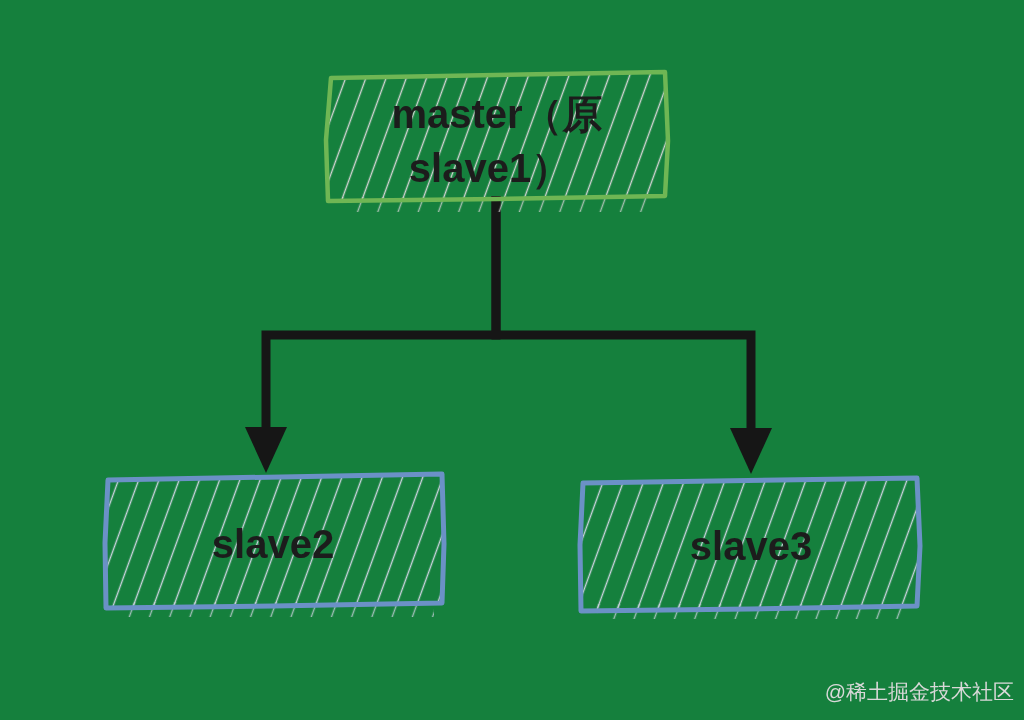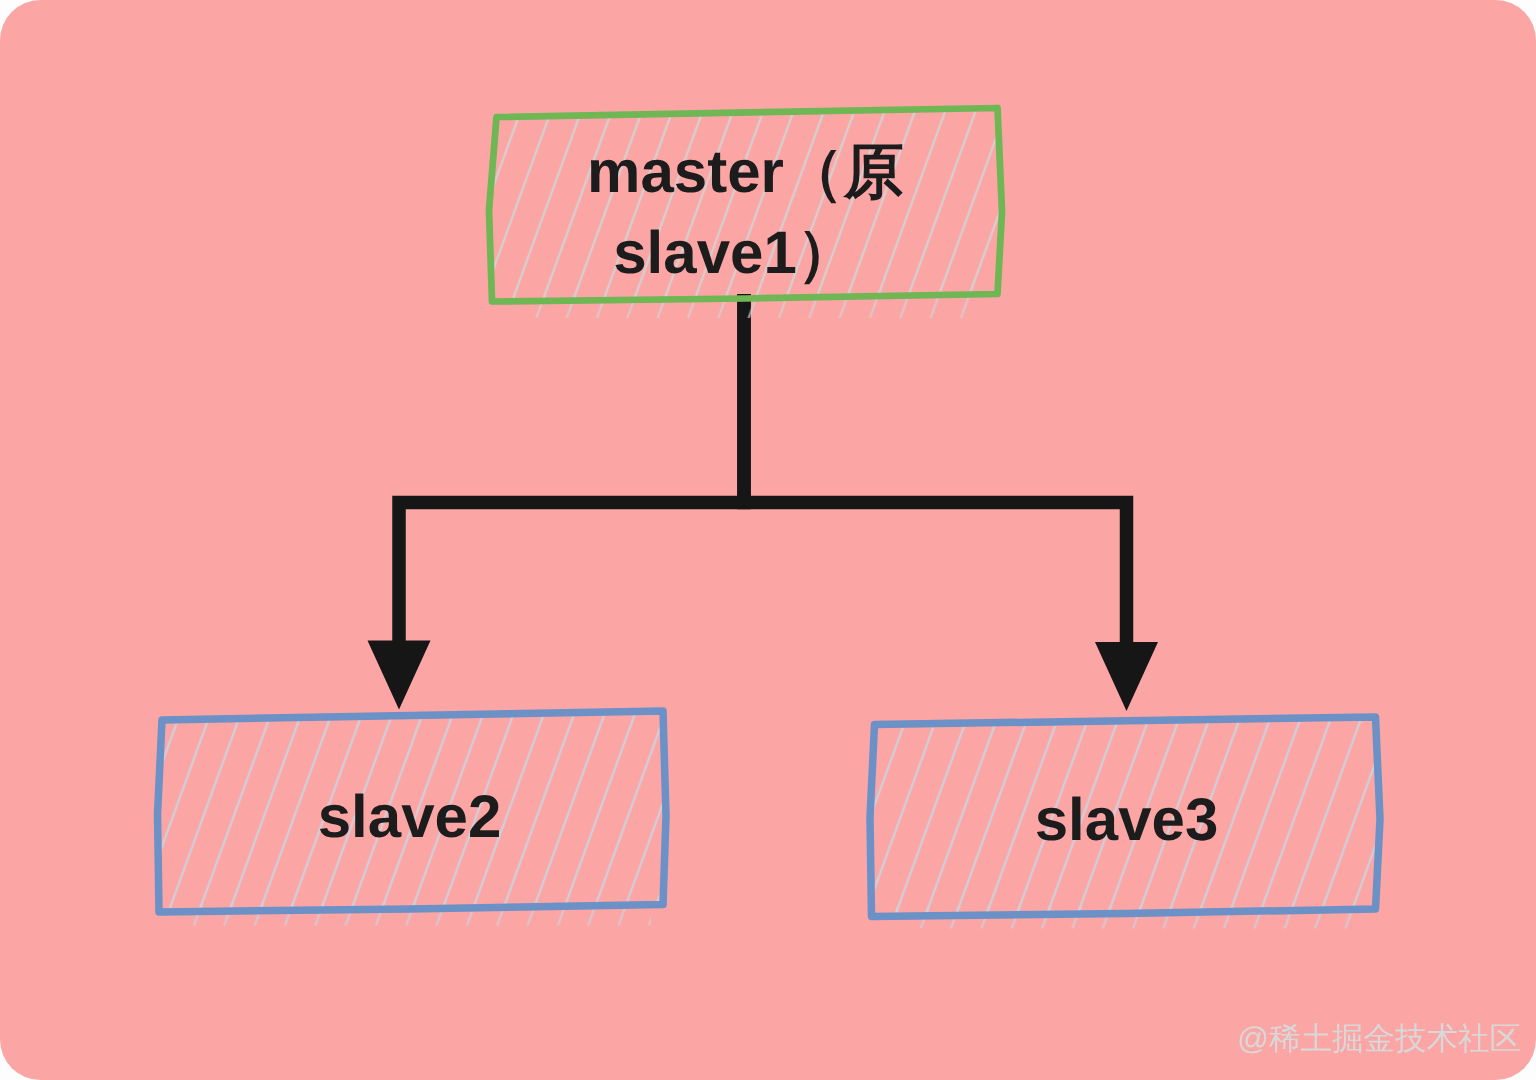--- a/index.html
+++ b/index.html
@@ -4,24 +4,23 @@
 <style>
   html, body {
     margin: 0;
     padding: 0;
     background: #fdfdfd;
   }
   .canvas {
     position: relative;
     width: 1024px;
     height: 720px;
-    background: #fca5a5;
+    background: #15803d;
     overflow: hidden;
     font-family: "Liberation Sans", "DejaVu Sans", sans-serif;
-    border-radius: 27px;
   }
   svg { display: block; }
   .node-label {
     font-family: "Liberation Sans", "DejaVu Sans", sans-serif;
     font-size: 40px;
     font-weight: 600;
     fill: #1c1c1c;
   }
   .watermark-text {
     font-family: "Liberation Sans", "DejaVu Sans", sans-serif;

